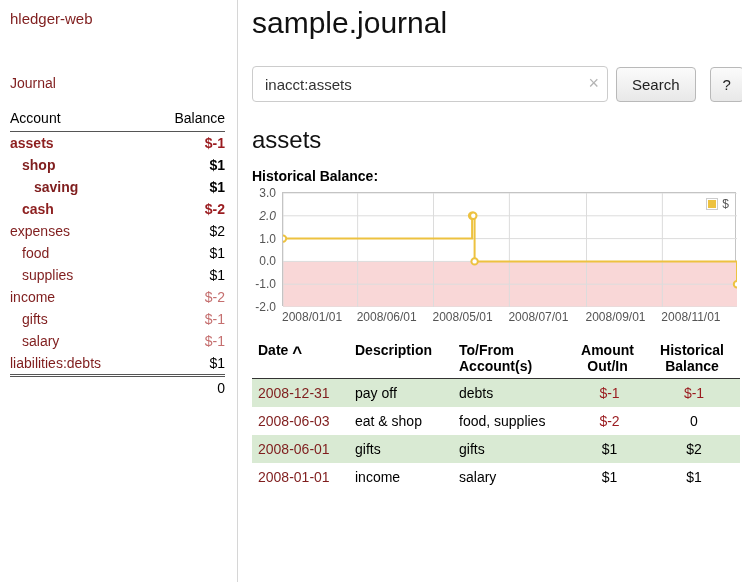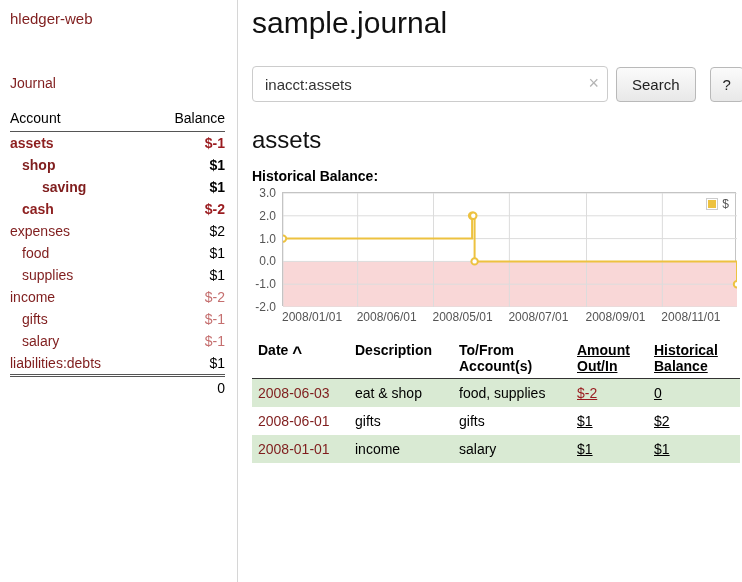--- a/index.html
+++ b/index.html
@@ -58,21 +58,21 @@
   .plot svg { display:block; }
   .legend { position:absolute; top:3px; right:3px; display:flex; align-items:center; gap:4px;
             background:rgba(255,255,255,.85); padding:1px 3px; font-size:12px; color:#545454; }
   .swatch { width:12px; height:12px; background:#edc240; border:1px solid #ccc; box-shadow:inset 0 0 0 1px #fff; }
   .xaxis { position:relative; height:18px; width:454px; }
   .xaxis span { position:absolute; top:4px; font-size:12px; color:#545454; white-space:nowrap; }
 
   
   .register { border-collapse:collapse; table-layout:fixed; width:488px; margin-top:16px; }
   .register th { font-weight:bold; text-align:left; vertical-align:top; padding:2px 10px 4px 6px; border-bottom:1px solid #333; }
-  .register th.num, .register td.num { text-align:left;text-decoration:underline; }
+  .register th.num, .register td.num { text-align:center; }
   .register td { padding:6px 10px 6px 6px; vertical-align:top; }
   .register td.num { padding-right:6px; }
   .register th:nth-child(1){ width:97px; }
   .register th:nth-child(2){ width:104px; }
   .register th:nth-child(3){ width:118px; }
   .register th:nth-child(4){ width:77px; }
   .register th:nth-child(5){ width:92px; }
   .register tbody tr:nth-child(odd) { background:#d9ead3; }
   .th-link { color:#000; }
   .sort-icon { font-weight:bold; font-size:17px; margin-left:4px; position:relative; top:3px; line-height:0; display:inline-block; }
@@ -98,21 +98,21 @@
     <td class="num bal neg">$-1</td>
   </tr>
 
   <tr>
     <td><a href="#" class="acct-link b" style="margin-left: 12px;">shop</a></td>
     <td class="num bal">$1</td>
   </tr>
 
 
   <tr>
-    <td><a href="#" class="acct-link b" style="margin-left: 32px;">saving</a></td>
+    <td><a href="#" class="acct-link b" style="margin-left: 24px;">saving</a></td>
     <td class="num bal">$1</td>
   </tr>
 
   <tr>
     <td><a href="#" class="acct-link b name-neg" style="margin-left: 12px;">cash</a></td>
     <td class="num bal neg">$-2</td>
   </tr>
 
   <tr>
     <td><a href="#" class="acct-link" style="margin-left: 0px;">expenses</a></td>
@@ -169,21 +169,21 @@
       <button type="button" class="btn">Search</button>
       <button type="button" class="btn help">?</button>
     </div>
 
     <h2 class="acct-heading">assets</h2>
     <div class="chart-label">Historical Balance:</div>
 
     <div class="chart">
       <div class="yaxis">
           <span style="top: -5px;">3.0</span>
-          <span style="top: 17.8px;">2.0</span>
+          <span style="top: 17.8px; font-style: italic;">2.0</span>
           <span style="top: 40.6px;">1.0</span>
           <span style="top: 63.4px;">0.0</span>
           <span style="top: 86.2px;">-1.0</span>
           <span style="top: 109px;">-2.0</span>
         </div>
       <div class="plotcol">
         <div class="plot">
           <svg id="plot-svg" width="454" height="114">
               <rect x="0" y="68.39999999999999" width="454" height="45.60000000000001" fill="#f9d7d7"></rect>
               <line x1="0" y1="0" x2="0" y2="114" stroke="#dcdcdc" stroke-width="1"></line>
@@ -227,20 +227,27 @@
           <th>
             <a href="#" class="th-link"><span>Date</span><span class="sort-icon">^</span></a>
           </th>
           <th>Description</th>
           <th>To/From Account(s)</th>
           <th class="num">Amount Out/In</th>
           <th class="num">Historical Balance</th>
         </tr>
       </thead>
       <tbody>
+  <tr>
+    <td><a href="#">2008-12-31</a></td>
+    <td>pay off</td>
+    <td>debts</td>
+    <td class="num neg">$-1</td>
+    <td class="num neg">$-1</td>
+  </tr>
 
   <tr>
     <td><a href="#">2008-06-03</a></td>
     <td>eat &amp; shop</td>
     <td>food, supplies</td>
     <td class="num neg">$-2</td>
     <td class="num">0</td>
   </tr>
 
 

